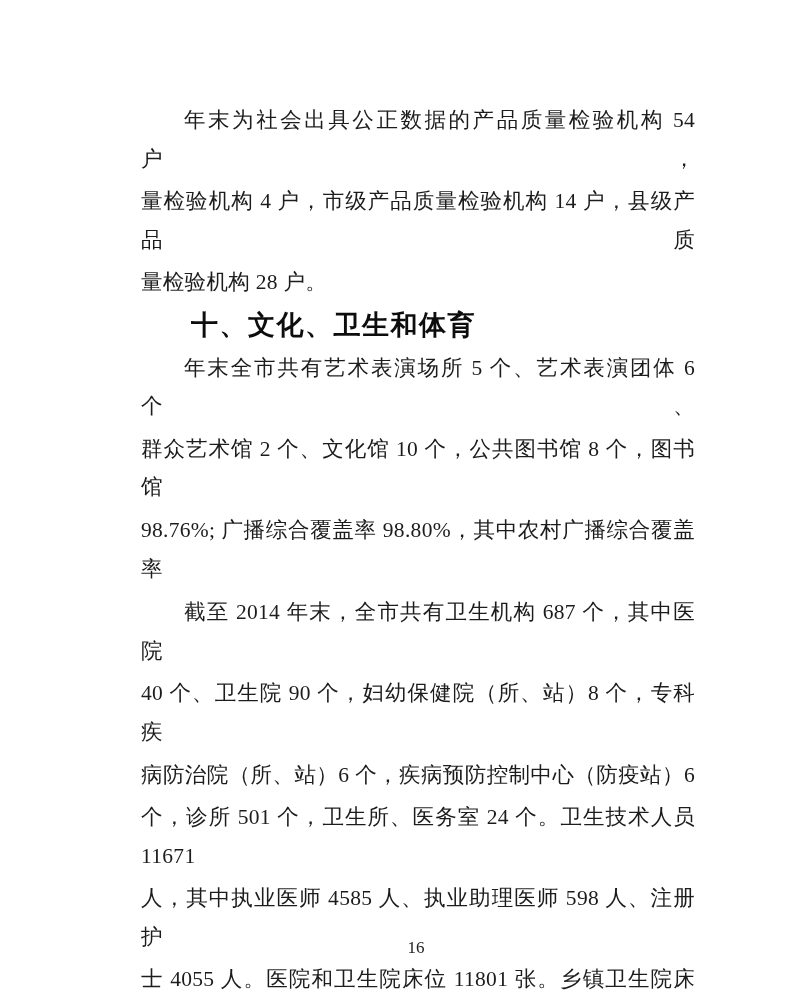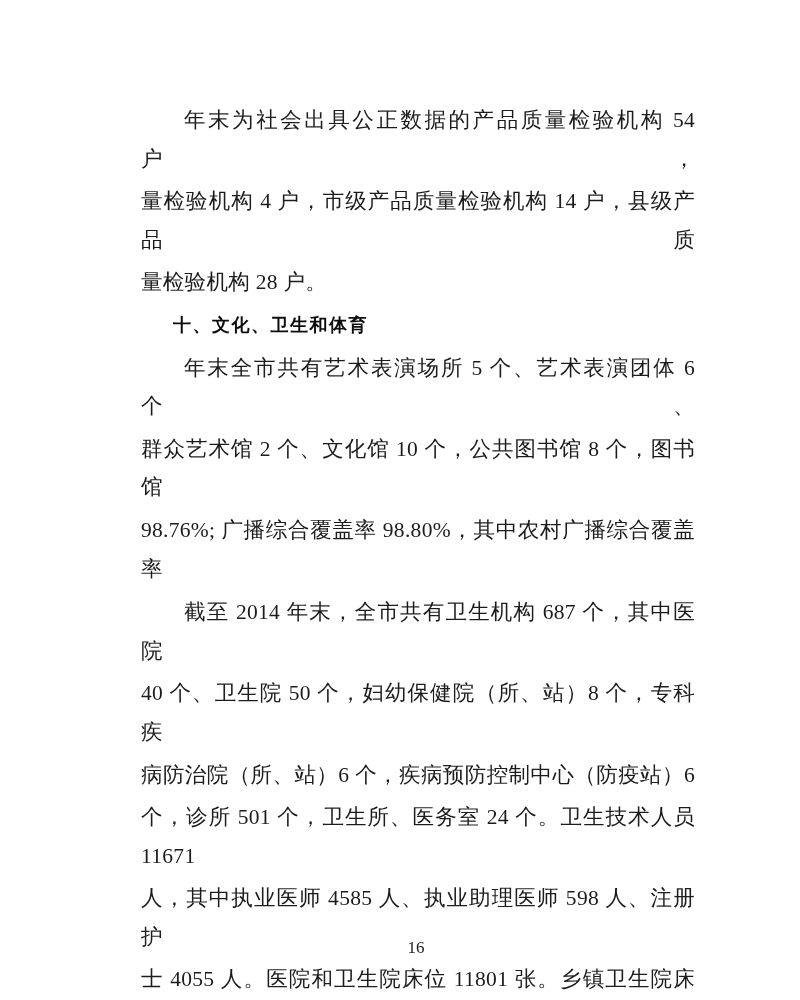--- a/index.html
+++ b/index.html
@@ -27,21 +27,21 @@
   .line {
     text-align: justify;
     text-align-last: justify;
     letter-spacing: 0.3px;
   }
   .line.first { text-indent: 2em; }
   .line.plast { text-align-last: left; }
   .heading {
     font-family: "Liberation Sans", sans-serif;
     font-weight: 700;
-    font-size: 18px;
+    font-size: 27px;
     line-height: 38.6px;
     color: #0d0d0d;
     text-indent: 2em;
     letter-spacing: 1.5px;
     margin: 3px 0;
   }
   .page-number {
     position: absolute;
     top: 921px;
     left: 0;
@@ -67,21 +67,21 @@
     <div class="heading">十、文化、卫生和体育</div>
 
     <div class="para">
       <div class="line first">年末全市共有艺术表演场所 5 个、艺术表演团体 6 个、</div>
       <div class="line">群众艺术馆 2 个、文化馆 10 个，公共图书馆 8 个，图书馆</div>
       <div class="line">98.76%; 广播综合覆盖率 98.80%，其中农村广播综合覆盖率</div>
     </div>
 
     <div class="para gap-before">
       <div class="line first">截至 2014 年末，全市共有卫生机构 687 个，其中医院</div>
-      <div class="line">40 个、卫生院 50 个，妇幼保健院（所、站）8 个，专科疾</div>
+      <div class="line">40 个、卫生院 90 个，妇幼保健院（所、站）8 个，专科疾</div>
       <div class="line">病防治院（所、站）6 个，疾病预防控制中心（防疫站）6</div>
       <div class="line">个，诊所 501 个，卫生所、医务室 24 个。卫生技术人员 11671</div>
       <div class="line">人，其中执业医师 4585 人、执业助理医师 598 人、注册护</div>
       <div class="line">士 4055 人。医院和卫生院床位 11801 张。乡镇卫生院床位</div>
 
     </div>
 
   </div>
 
   <div class="page-number">16</div>

